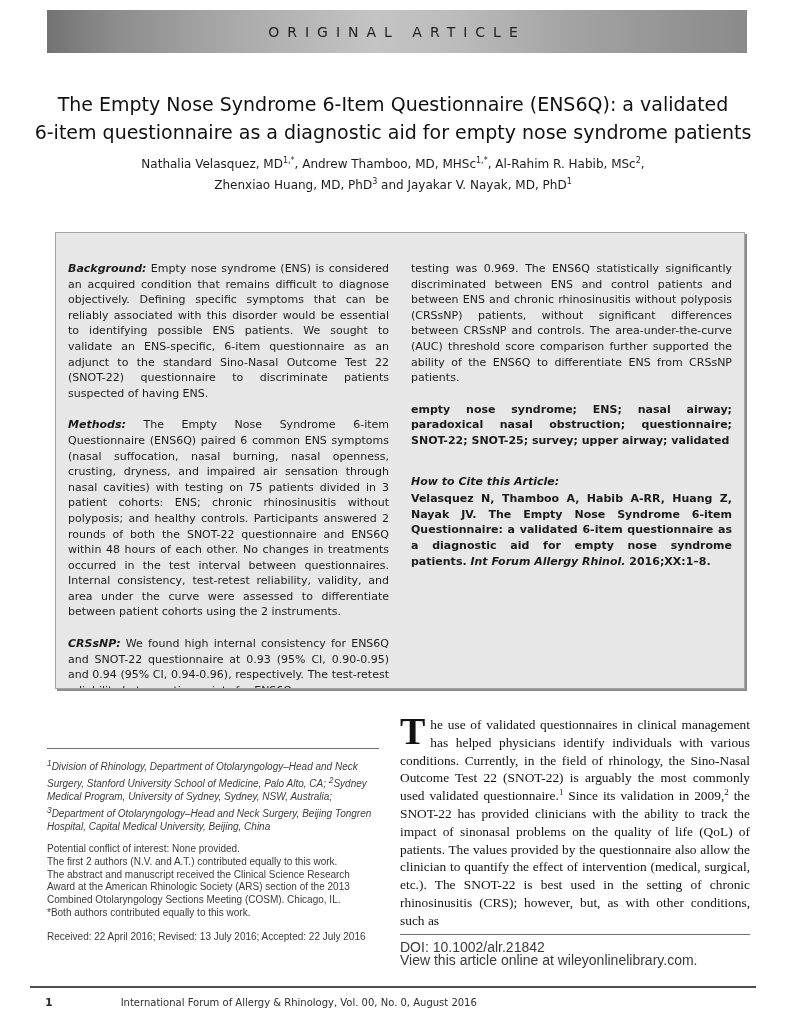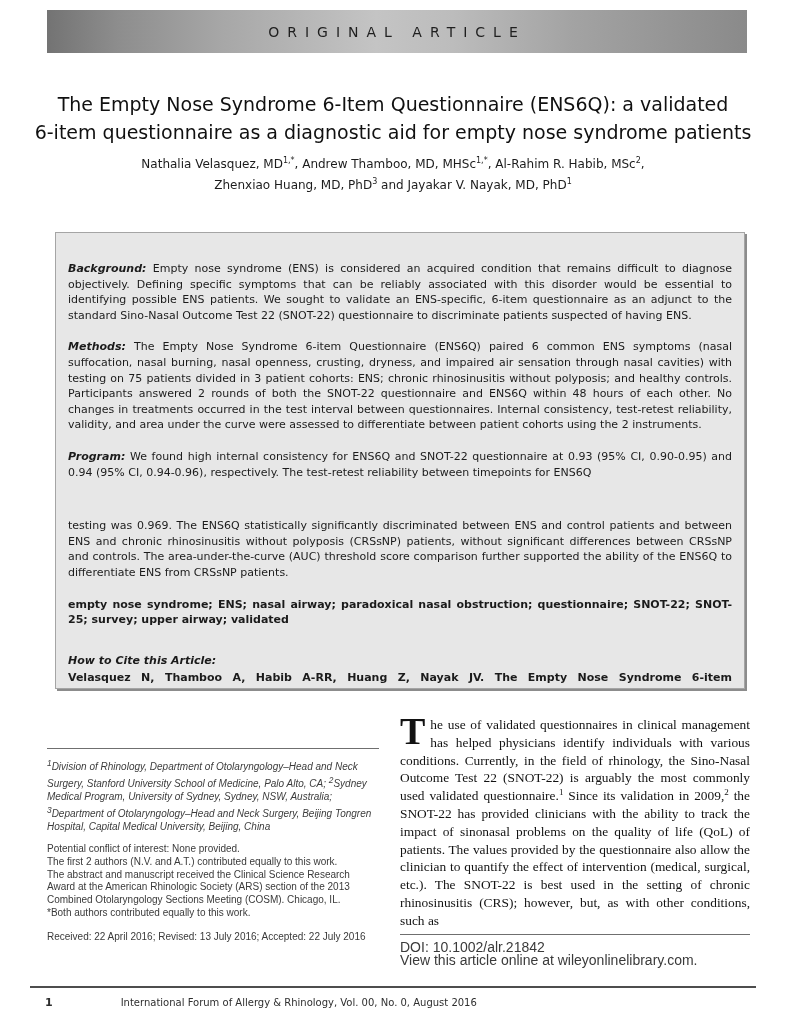--- a/index.html
+++ b/index.html
@@ -56,21 +56,20 @@
     position: absolute;
     left: 55px; top: 232px;
     width: 690px; height: 457px;
     background: #e7e7e7;
     border: 1px solid #a5a5a5;
     box-shadow: 2px 2px 0 #8c8c8c;
     padding: 28px 12px 20px 12px;
     display: flex;
     gap: 22px;
     overflow: hidden;
-    flex-direction: column;
   }
   .abs-col { flex: 1; font-size: 11px; line-height: 15.6px; text-align: justify; color: #1b1b1b; }
   .abs-col p { margin-bottom: 16px; }
   .lbl { font-weight: 700; font-style: italic; }
   .sec-head { font-weight: 700; font-style: italic; margin: 25px 0 2px; }
   .kw-text, .cite-text { font-weight: 700; text-align: justify; }
   .cite-journal { font-style: italic; font-weight: 700; }
   
   .footnotes {
     position: absolute;
@@ -150,21 +149,21 @@
 
   <div class="authors">
     <div><span>Nathalia Velasquez, MD</span><sup>1,*</sup><span>, Andrew Thamboo, MD, MHSc</span><sup>1,*</sup><span>, Al-Rahim R. Habib, MSc</span><sup>2</sup><span>,</span></div>
     <div><span>Zhenxiao Huang, MD, PhD</span><sup>3</sup><span> and Jayakar V. Nayak, MD, PhD</span><sup>1</sup></div>
   </div>
 
   <div class="abstract-box">
     <div class="abs-col">
       <p><span class="lbl">Background:</span> <span>Empty nose syndrome (ENS) is considered an acquired condition that remains difficult to diagnose objectively. Defining specific symptoms that can be reliably associated with this disorder would be essential to identifying possible ENS patients. We sought to validate an ENS-specific, 6-item questionnaire as an adjunct to the standard Sino-Nasal Outcome Test 22 (SNOT-22) questionnaire to discriminate patients suspected of having ENS.</span></p>
       <p><span class="lbl">Methods:</span> <span>The Empty Nose Syndrome 6-item Questionnaire (ENS6Q) paired 6 common ENS symptoms (nasal suffocation, nasal burning, nasal openness, crusting, dryness, and impaired air sensation through nasal cavities) with testing on 75 patients divided in 3 patient cohorts: ENS; chronic rhinosinusitis without polyposis; and healthy controls. Participants answered 2 rounds of both the SNOT-22 questionnaire and ENS6Q within 48 hours of each other. No changes in treatments occurred in the test interval between questionnaires. Internal consistency, test-retest reliability, validity, and area under the curve were assessed to differentiate between patient cohorts using the 2 instruments.</span></p>
-      <p><span class="lbl">Program:</span> <span>We found high internal consistency for ENS6Q and SNOT-22 questionnaire at 0.93 (95% CI, 0.90-0.95) and 0.94 (95% CI, 0.94-0.96), respectively. The test-retest reliability between timepoints for ENS6Q</span></p>
+      <p><span class="lbl">CRSsNP:</span> <span>We found high internal consistency for ENS6Q and SNOT-22 questionnaire at 0.93 (95% CI, 0.90-0.95) and 0.94 (95% CI, 0.94-0.96), respectively. The test-retest reliability between timepoints for ENS6Q</span></p>
     </div>
     <div class="abs-col">
       <p>testing was 0.969. The ENS6Q statistically significantly discriminated between ENS and control patients and between ENS and chronic rhinosinusitis without polyposis (CRSsNP) patients, without significant differences between CRSsNP and controls. The area-under-the-curve (AUC) threshold score comparison further supported the ability of the ENS6Q to differentiate ENS from CRSsNP patients.</p>
       <div class="kw-text">empty nose syndrome; ENS; nasal airway; paradoxical nasal obstruction; questionnaire; SNOT-22; SNOT-25; survey; upper airway; validated</div>
       <div class="sec-head">How to Cite this Article:</div>
       <div class="cite-text"><span>Velasquez N, Thamboo A, Habib A-RR, Huang Z, Nayak JV. The Empty Nose Syndrome 6-item Questionnaire: a validated 6-item questionnaire as a diagnostic aid for empty nose syndrome patients. </span><span class="cite-journal">Int Forum Allergy Rhinol.</span><span> 2016;XX:1–8.</span></div>
     </div>
   </div>
 
   <div class="footnotes">

